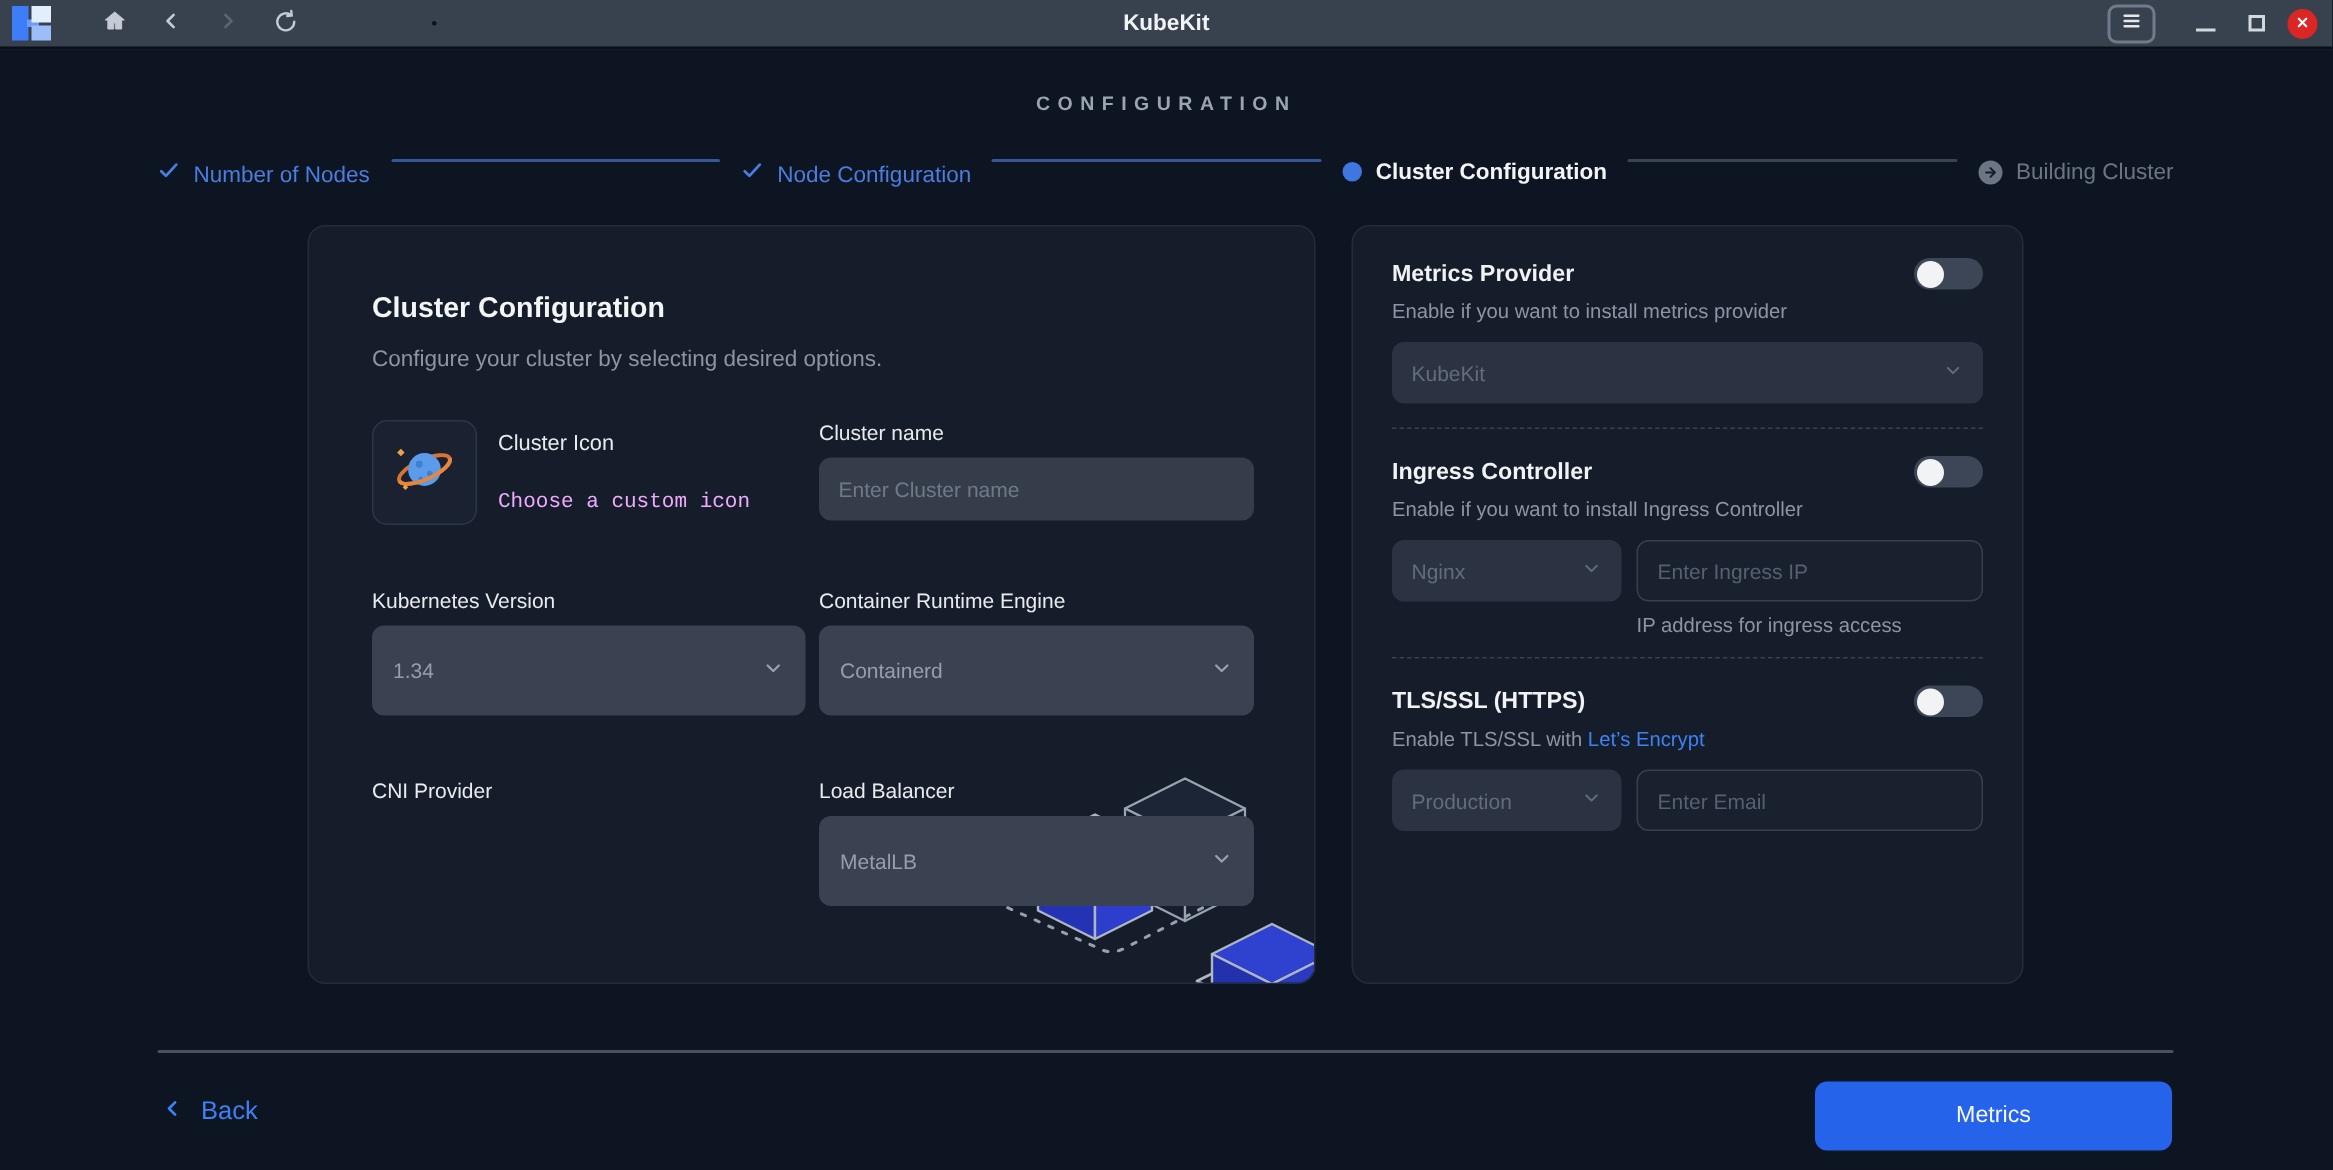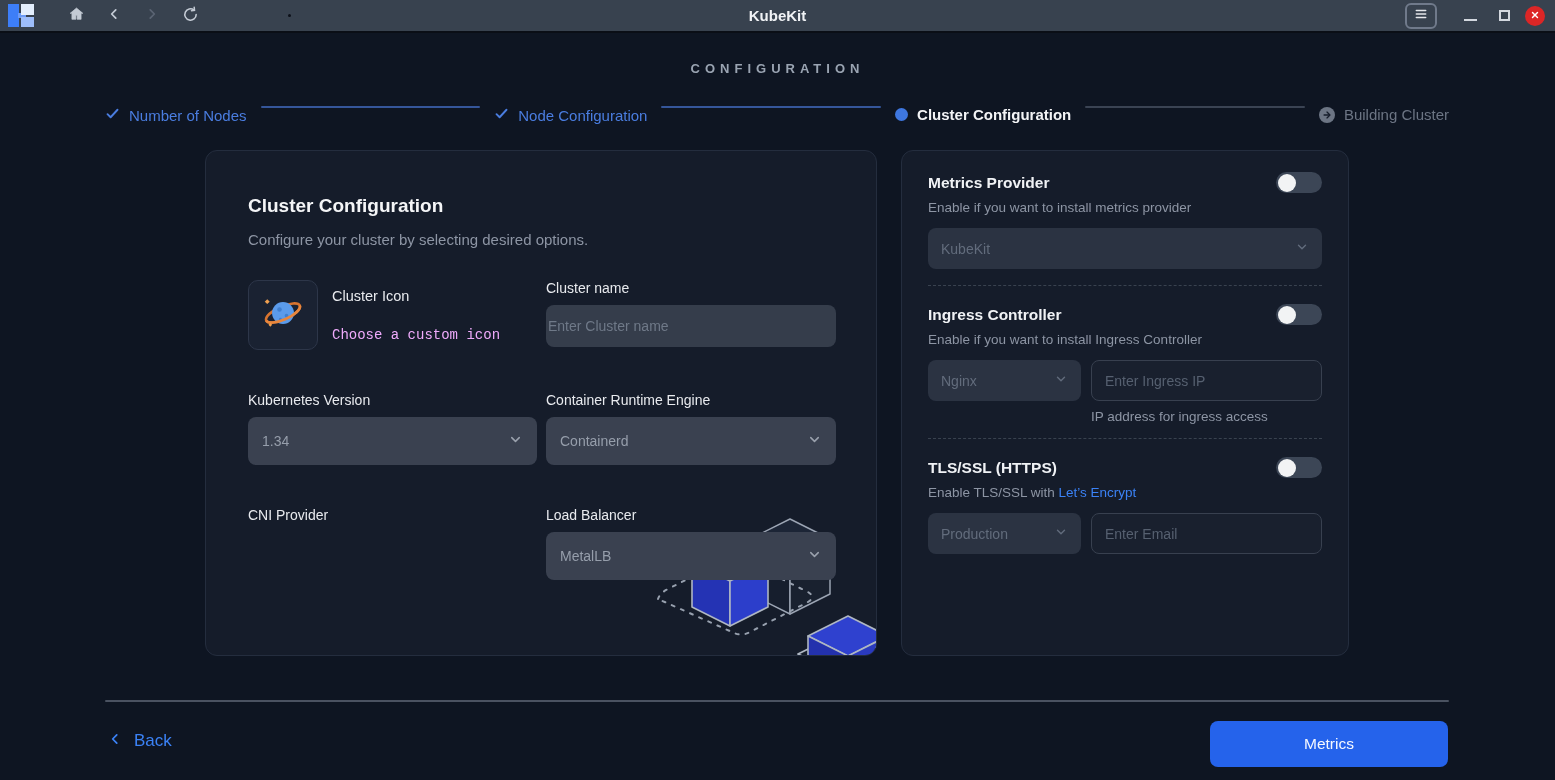--- a/index.html
+++ b/index.html
@@ -89,27 +89,27 @@
   .icon-box {
     width:70px; height:70px; border:1px solid #2d3649; border-radius:10px;
     background:#1a2232; display:flex; align-items:center; justify-content:center;
   }
   .icon-field-label { font-size:14.5px; color:#e8eaee; }
   .icon-field-hint { font-size:14px; color:#f0abfc; margin-top:23px;font-family:Liberation Mono, monospace; }
 
   .field-label { display:block; font-size:14px; color:#e8eaee; margin-bottom:9px; }
   .text-input {
     width:100%; height:42px; border:none; border-radius:8px;
-    background:#353d4b; color:#f9a8d4; font-size:14px; padding:0 2px;
+    background:#353d4b; color:#f9a8d4; font-size:14px; padding:0 13px;
     font-family:inherit; outline:none;
   }
   .text-input::placeholder { color:#6f7988; }
 
   .select {
-    height:48px; border-radius:8px; background:#3a4150; color:#969eab;
+    height:60px; border-radius:8px; background:#3a4150; color:#969eab;
     font-size:14px; display:flex; align-items:center; padding:0 14px;
     justify-content:space-between; cursor:pointer;
   }
   .select svg { stroke:#9aa1ad; flex:none; }
 
   
   .card-right h2 { margin-top:27px; font-size:20px; font-weight:700; color:#f4f5f7; }
   .addon-head { display:flex; align-items:center; justify-content:space-between; margin-top:21px; }
   .addon-title { font-size:15.5px; font-weight:700; color:#f0f2f5; }
   .addon-desc { margin-top:7px; font-size:13.5px; color:#8d95a4; }

